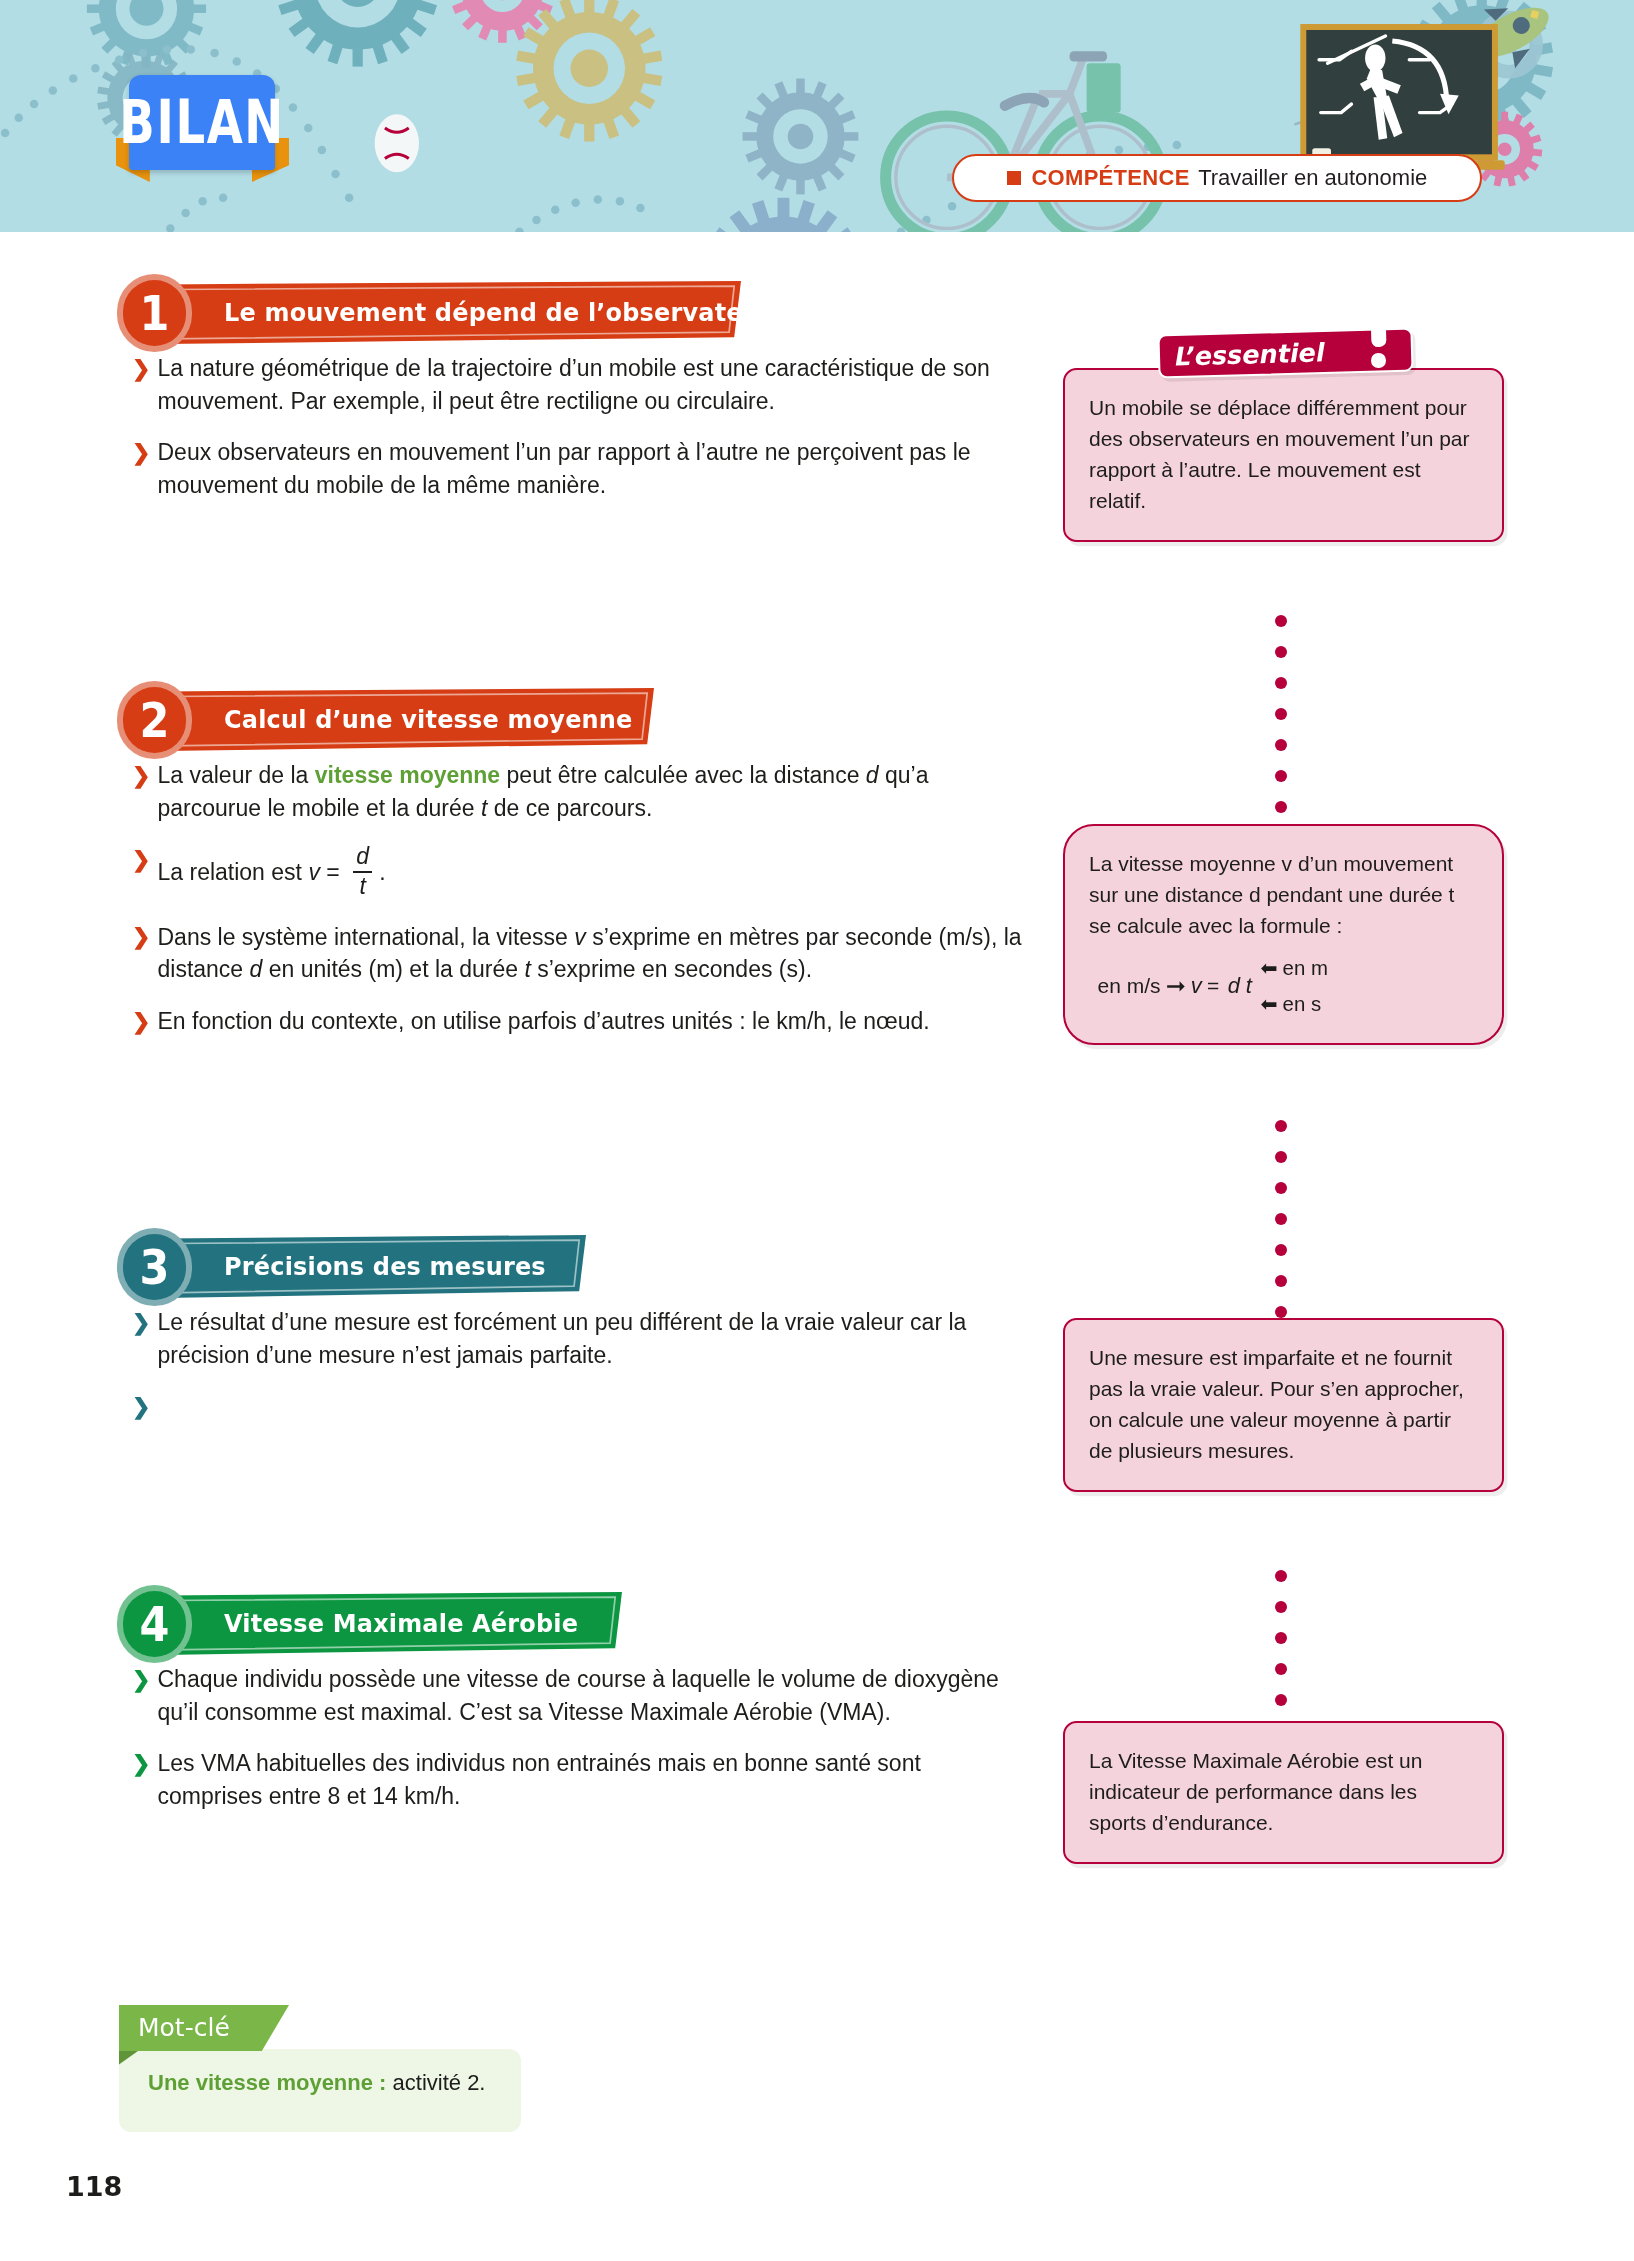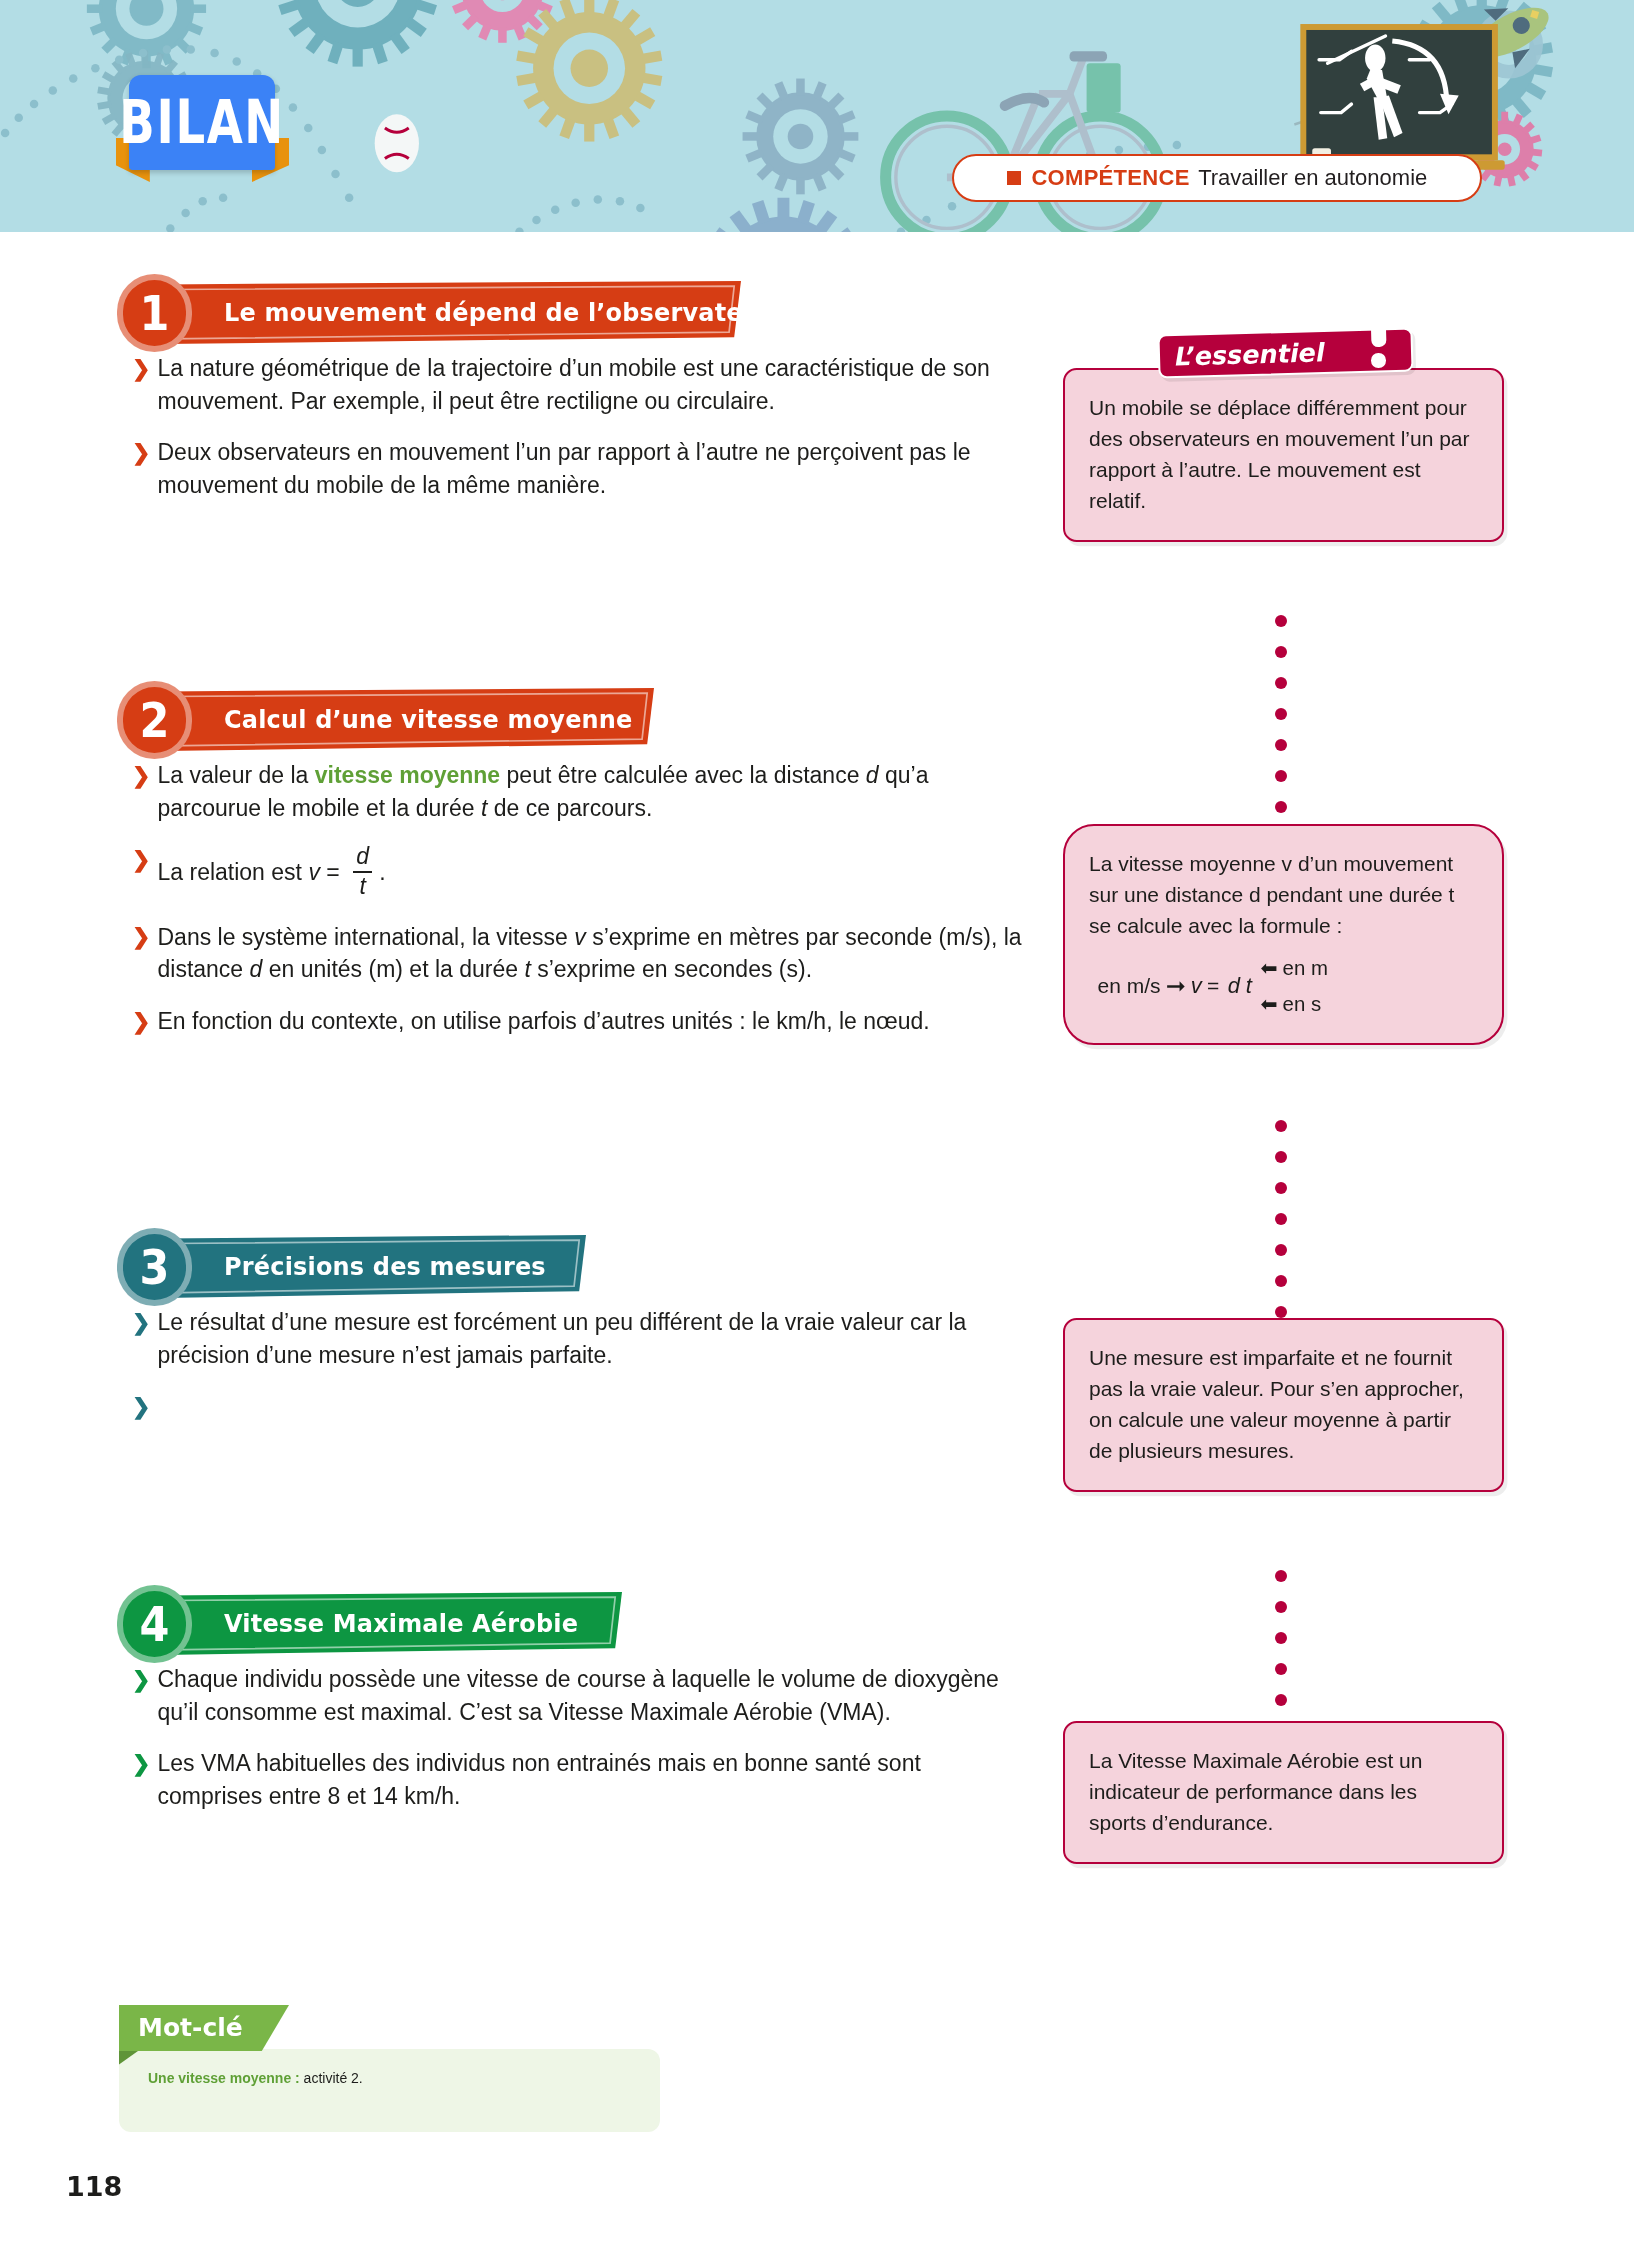--- a/index.html
+++ b/index.html
@@ -172,30 +172,30 @@
   #motcle{ position:absolute; left:119px; top:2005px; width:494px; }
   #motcle-tab{
     position:relative; width:170px; height:46px; z-index:3;
   }
   #motcle-tab .bg{
     position:absolute; left:0; top:0; width:170px; height:46px;
     background:#7ab648; clip-path:polygon(0 0, 100% 0, 84% 100%, 0 100%);
   }
   #motcle-tab .lbl{
     position:absolute; left:19px; top:7.7px; color:#fff; font-size:25px;
-    font-weight:bold; font-family:"DejaVu Sans", sans-serif;
+    font-weight:normal; font-family:"DejaVu Sans", sans-serif;
   }
   #motcle-tab .fold{
     position:absolute; left:0; top:46px; width:19px; height:13.6px;
     background:#5f9438; clip-path:polygon(0 0,100% 0,0 100%);
   }
   #motcle-body{
-    position:relative; margin-top:-1.7px; width:541px; min-height:83px;
+    position:relative; margin-top:-1.7px; width:402px; min-height:83px;
     background:#eef6e6; border-radius:0 12px 12px 12px;
-    padding:20.4px 22px 19px 29px; font-size:14px; color:#1d1d1b;
+    padding:20.4px 22px 19px 29px; font-size:22px; color:#1d1d1b;
   }
   .mk-term{ color:#5fa036; font-weight:bold; }
 
   
   #pagenum{
     position:absolute; left:66px; top:2171px;
     font-size:27px; font-weight:bold; color:#1d1d1b;
     font-family:"DejaVu Sans", sans-serif;
   }
 </style>

